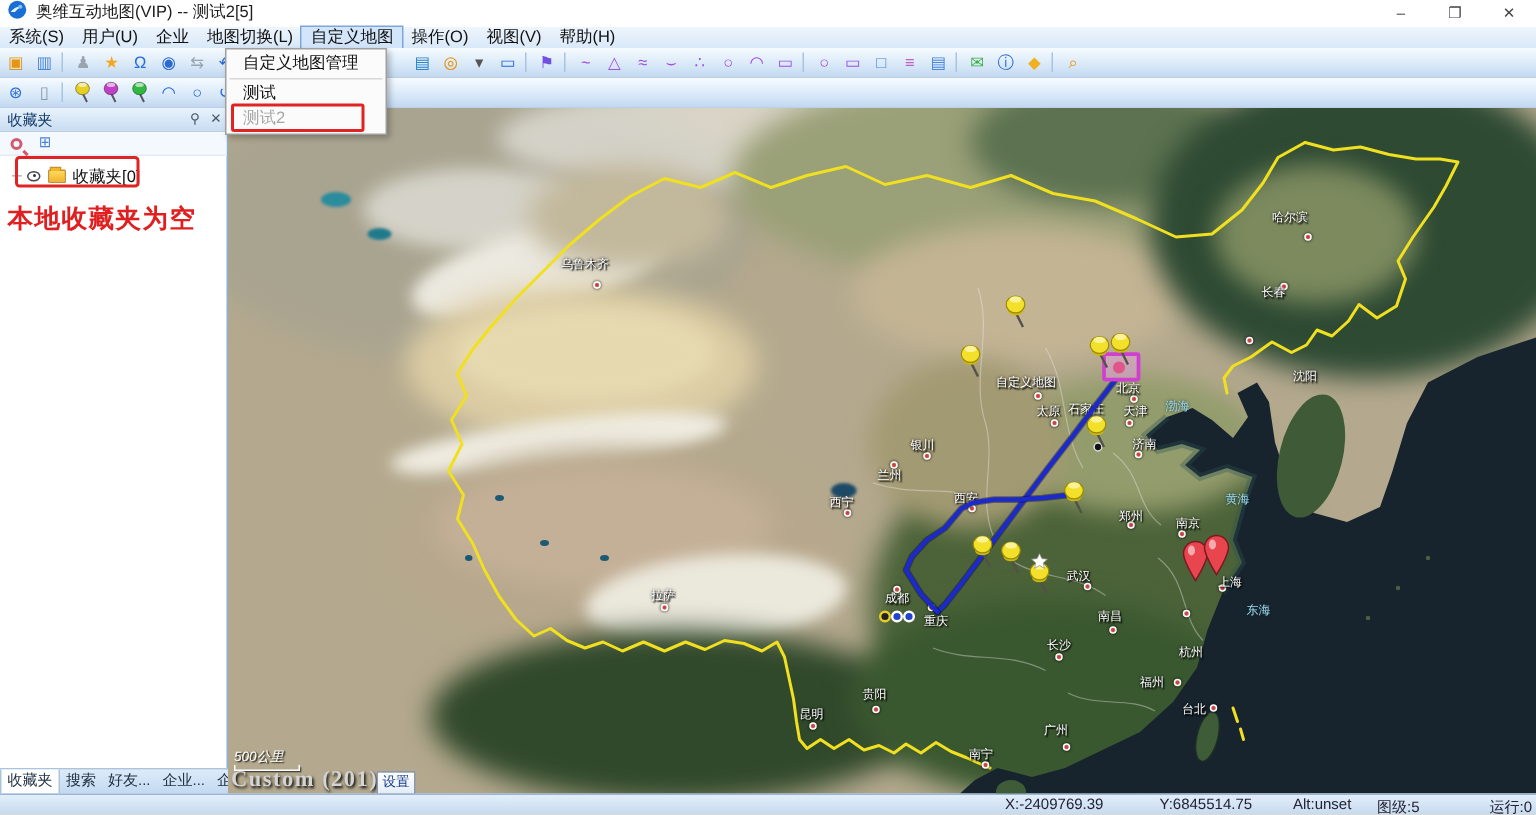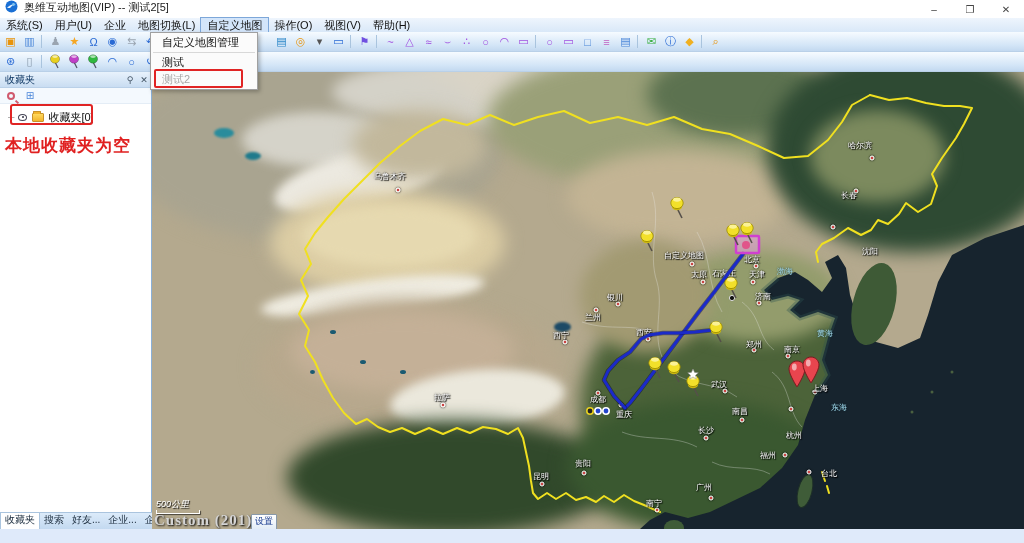--- a/index.html
+++ b/index.html
@@ -311,21 +311,21 @@
         <span class="clab" style="left: 588px; top: 339px;">南昌</span>
         <div class="cdot" style="left: 554px; top: 366px;"></div>
         <span class="clab" style="left: 554px; top: 358px;">长沙</span>
         <div class="cdot" style="left: 432px; top: 401px;"></div>
         <span class="clab" style="left: 431px; top: 391px;">贵阳</span>
         <div class="cdot" style="left: 390px; top: 412px;"></div>
         <span class="clab" style="left: 389px; top: 404px;">昆明</span>
         <div class="cdot" style="left: 633px; top: 383px;"></div>
         <span class="clab" style="left: 616px; top: 383px;">福州</span>
         <div class="cdot" style="left: 657px; top: 400px;"></div>
-        <span class="clab" style="left: 677px; top: 401px;">台北</span>
+        <span class="clab" style="left: 644px; top: 401px;">台北</span>
         <div class="cdot" style="left: 559px; top: 426px;"></div>
         <span class="clab" style="left: 552px; top: 415px;">广州</span>
         <div class="cdot" style="left: 505px; top: 438px;"></div>
         <span class="clab" style="left: 502px; top: 431px;">南宁</span>
         <span class="slab" style="left: 633px; top: 199px;">渤海</span>
         <span class="slab" style="left: 673px; top: 261px;">黄海</span>
         <span class="slab" style="left: 687px; top: 335px;">东海</span>
       </div>
 
     <svg id="anno" width="872" height="457" viewBox="0 0 872 457" style="z-index:6;">
@@ -374,13 +374,20 @@
   </div>
 
   <div id="ddmenu">
       <div class="dditem">自定义地图管理</div>
       <div class="ddsep"></div>
       <div class="dditem">测试</div>
       <div class="dditem disabled">测试2</div>
     </div>
   <div class="redbox2"></div>
 
+  <div id="statusbar">
+    <span style="left:670px">X:-2409769.39</span>
+    <span style="left:773px">Y:6845514.75</span>
+    <span style="left:862px">Alt:unset</span>
+    <span style="left:918px">图级:5</span>
+    <span style="left:993px">运行:0</span>
+  </div>
 </div>
 
 </body></html>

